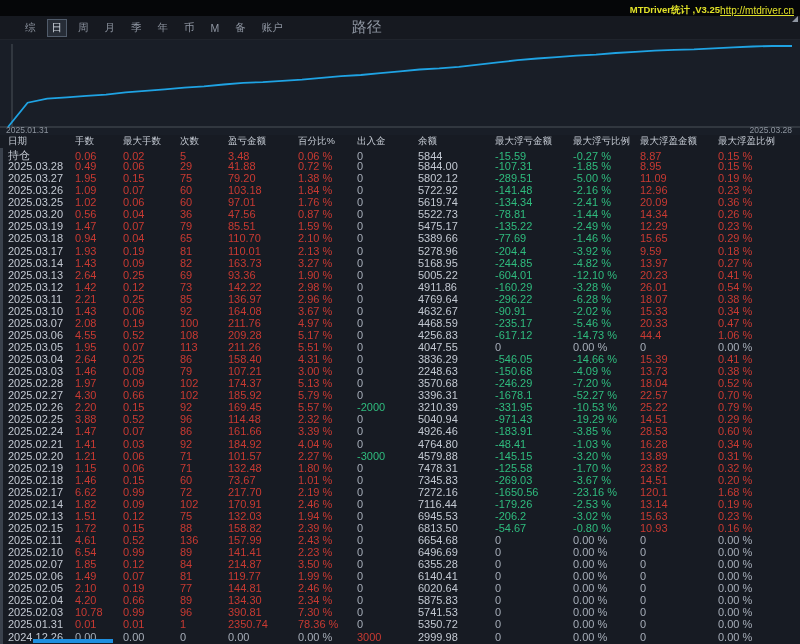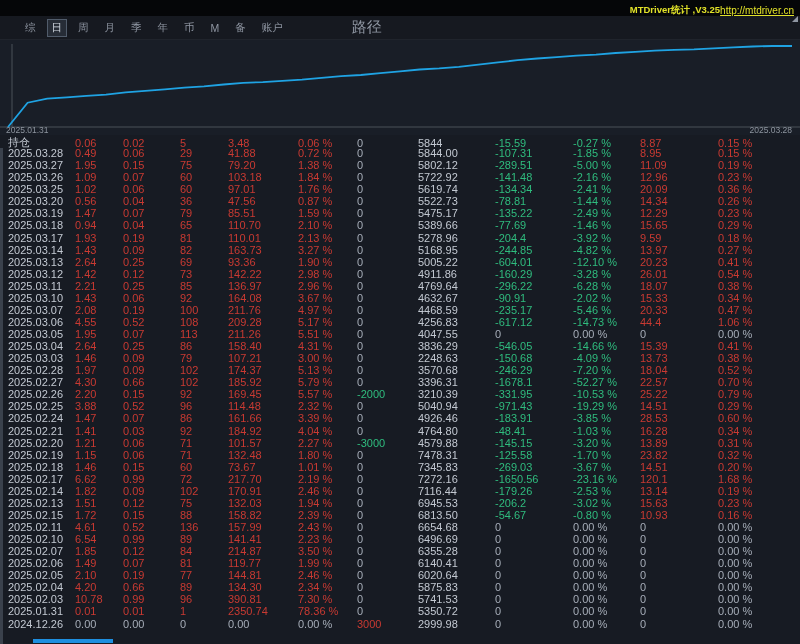--- a/index.html
+++ b/index.html
@@ -102,20 +102,34 @@
   <svg id="chart-svg" width="800" height="95">
     <line x1="12" y1="4" x2="12" y2="87" stroke="#4a5058" stroke-width="1"></line>
     <line x1="0" y1="87" x2="800" y2="87" stroke="#4a5058" stroke-width="1"></line>
     <polyline id="equity-line" fill="none" stroke-width="1.8" points="8.0,87.0 27.6,62.7 47.2,58.7 66.8,57.3 86.4,55.8 106.0,54.6 125.6,52.4 145.2,50.9 164.8,49.3 184.4,47.6 204.0,46.3 223.6,44.5 243.2,42.9 262.8,42.1 282.4,40.8 302.0,39.7 321.6,37.8 341.2,36.1 360.8,35.0 380.4,33.2 400.0,31.3 419.6,29.5 439.2,28.4 458.8,26.8 478.4,24.6 498.0,22.4 517.6,20.2 537.2,18.5 556.8,17.1 576.4,15.7 596.0,14.7 615.6,13.0 635.2,11.9 654.8,10.7 674.4,9.8 694.0,9.4 713.6,8.4 733.2,7.3 752.8,6.5 772.4,6.0 792.0,6.0" stroke="#1fa3e3"></polyline>
   </svg>
   <span class="axis-label left">2025.01.31</span>
   <span class="axis-label right">2025.03.28</span>
 </div>
 
 <div class="table-area">
+  <div class="thead" id="table-head">
+      <span>日期</span>
+      <span>手数</span>
+      <span>最大手数</span>
+      <span>次数</span>
+      <span>盈亏金额</span>
+      <span>百分比%</span>
+      <span>出入金</span>
+      <span>余额</span>
+      <span>最大浮亏金额</span>
+      <span>最大浮亏比例</span>
+      <span>最大浮盈金额</span>
+      <span>最大浮盈比例</span>
+    </div>
   <div id="table-body">
       <div class="trow">
         <span class="c-light">持仓</span>
         <span class="c-red">0.06</span>
         <span class="c-red">0.02</span>
         <span class="c-red">5</span>
         <span class="c-red">3.48</span>
         <span class="c-red">0.06 %</span>
         <span class="c-dim">0</span>
         <span class="c-light">5844</span>

